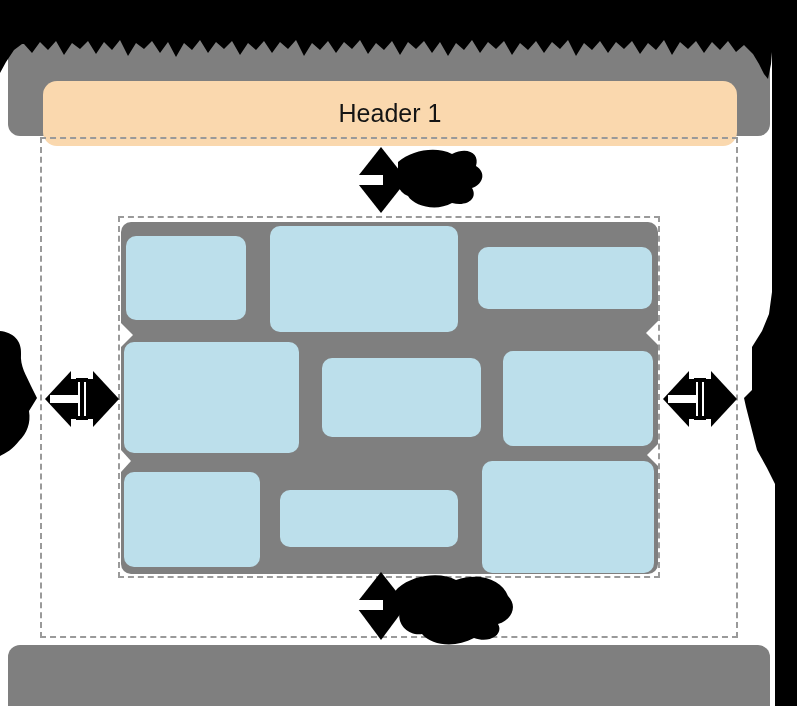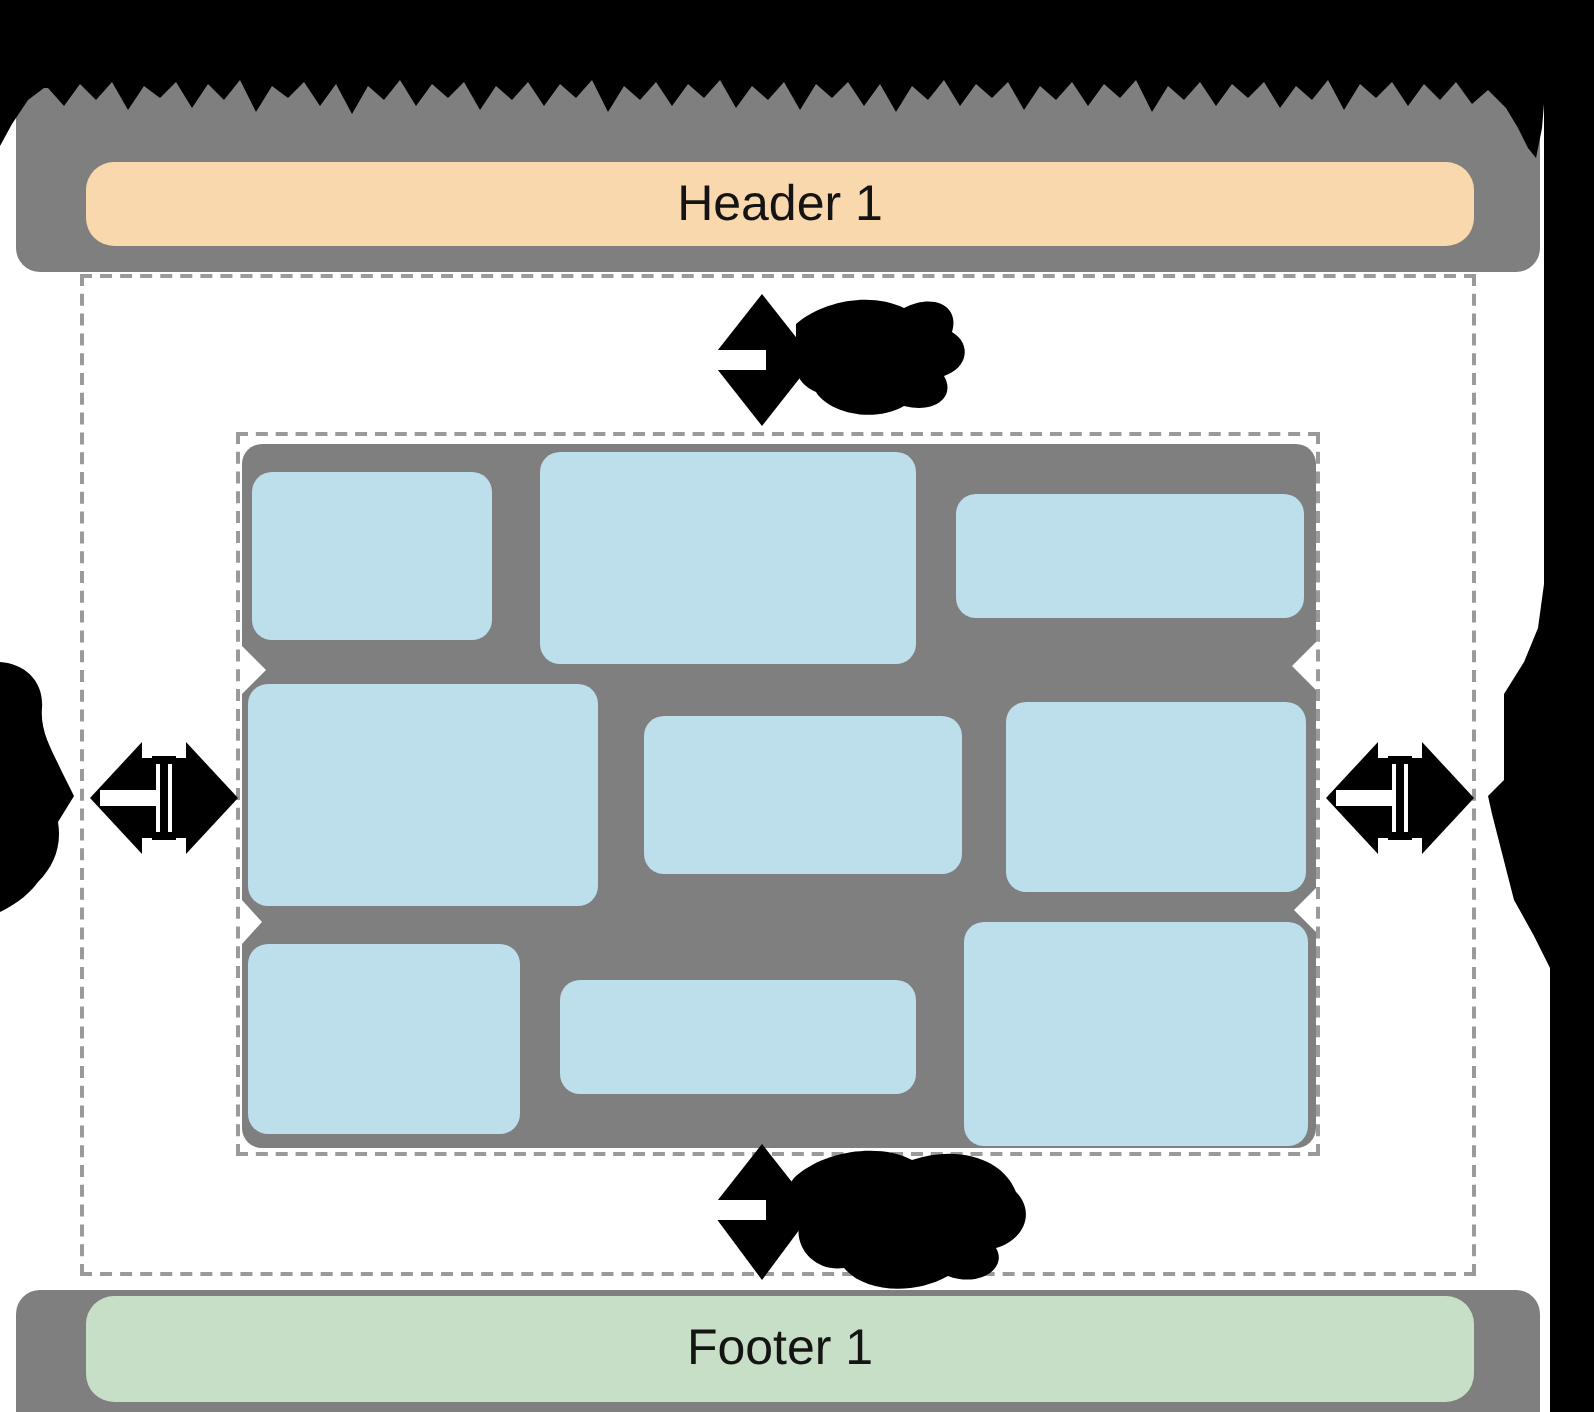--- a/index.html
+++ b/index.html
@@ -11,21 +11,21 @@
   
   .band{position:absolute;background:var(--margin-gray,#7f7f7f);}
   .band-top{left:8px;top:0;width:762px;height:136px;border-radius:0 0 12px 12px;}
   .band-bottom{left:8px;top:645px;width:762px;height:61px;border-radius:12px 12px 0 0;}
   
   .bar{
     position:absolute;left:43px;width:694px;height:52px;border-radius:14px;
     display:flex;align-items:center;justify-content:center;
     font-size:25px;color:#141414;
   }
-  .bar-header{top:81px;height:42px;background:var(--header-bg,#fad8ae);}
+  .bar-header{top:81px;height:65px;background:var(--header-bg,#fad8ae);}
   .bar-footer{top:648px;height:53px;background:var(--footer-bg,#c8dfc7);}
   
   .dashed{position:absolute;border:2px dashed var(--dashed,#9a9a9a);box-sizing:border-box;background:transparent;}
   .dashed-outer{left:40px;top:137px;width:698px;height:501px;}
   .dashed-inner{left:118px;top:216px;width:542px;height:362px;}
   
   .content-blob{
     position:absolute;left:121px;top:222px;width:537px;height:352px;
     background:var(--margin-gray,#7f7f7f);border-radius:10px;
   }
@@ -41,23 +41,20 @@
 </head>
 <body>
 
 <div class="stage">
 
   <div class="band band-top"></div>
   <div class="band band-bottom"></div>
 
   <div class="bar bar-header">
     <span>Header 1</span>
-  </div>
-  <div class="bar bar-footer">
-    <span>Footer 1</span>
   </div>
 
   <div class="dashed dashed-outer"></div>
   <div class="dashed dashed-inner"></div>
 
   <div class="content-blob"></div>
 
   <div>
       <div class="flex-item" style="left: 126px; top: 236px; width: 120px; height: 84px;"></div>
       <div class="flex-item" style="left: 270px; top: 226px; width: 188px; height: 106px;"></div>

